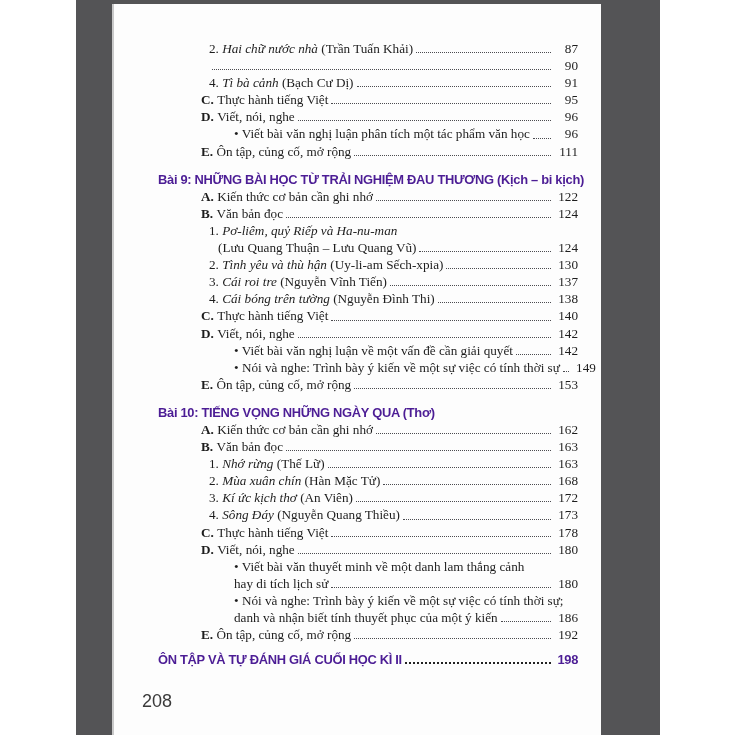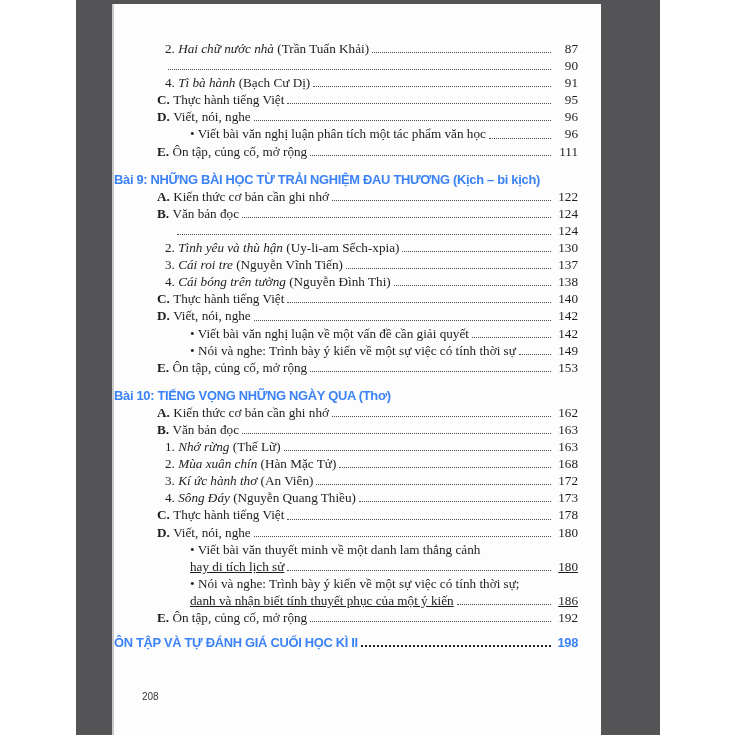--- a/index.html
+++ b/index.html
@@ -10,62 +10,62 @@
   .photo{
     position:absolute;left:76px;top:0;width:584px;height:735px;
   }
   .paper{
     position:absolute;left:36px;top:4px;width:489px;height:731px;
     background:#fdfdfd;border-left:2px solid #c9c9c9;box-sizing:border-box;
   }
   .toc{
     padding:36px 23px 0 0;font-size:13.2px;color:#1d1d1d;
   }
-  .row{display:flex;align-items:center;line-height:17.1px;}
+  .row{display:flex;align-items:center;line-height:17.1px;margin-left:44px;}
   .row .txt{white-space:nowrap;}
   .row .txt .it{font-style:italic;}
   .row .txt .bd{font-weight:bold;}
   .dots{
     flex:1 1 auto;min-width:6px;align-self:flex-end;
     border-bottom:1.6px dotted #4b4b50;margin:0 3px 4px 3px;
   }
   .pg{min-width:24px;text-align:right;white-space:nowrap;}
   .heading{
     font-family:"Liberation Sans", sans-serif;font-weight:bold;
-    font-size:12.9px;letter-spacing:-0.3px;color:#3b82f6;margin-top:11px;
+    font-size:12.9px;letter-spacing:-0.3px;color:#4c1d95;margin-top:11px;
   }
   .letter{padding-left:43px;}
   .num{padding-left:51px;}
   .num.cont{padding-left:60px;}
   .bullet{padding-left:76px;}
-  .bullet.cont{text-decoration:underline;}
+  .bullet.cont{}
   .heading.final{margin-top:8px;}
   .heading.final .dots{border-bottom:2px dotted #222;margin-bottom:4px;}
   .footer-num{
     position:absolute;left:28px;top:687px;
-    font-family:"Liberation Sans", sans-serif;font-size:10px;color:#3a3a3a;
+    font-family:"Liberation Sans", sans-serif;font-size:18px;color:#3a3a3a;
   }
 </style>
 </head>
 <body>
 
 <div class="photo" style="background: rgb(84, 84, 86);">
   <div class="paper">
     <div class="toc">
         <div class="row num">
           <span class="txt"><span>2. </span><span class="it">Hai chữ nước nhà</span><span> (Trần Tuấn Khải)</span></span>
           <span class="dots"></span>
           <span class="pg">87</span>
         </div>
         <div class="row num">
           <span class="dots"></span>
           <span class="pg">90</span>
         </div>
         <div class="row num">
-          <span class="txt"><span>4. </span><span class="it">Tì bà hành</span><span> (Bạch Cư Dị)</span></span>
+          <span class="txt"><span>4. </span><span class="it">Tì bà cảnh</span><span> (Bạch Cư Dị)</span></span>
           <span class="dots"></span>
           <span class="pg">91</span>
         </div>
         <div class="row letter">
           <span class="txt"><span class="bd">C. </span><span>Thực hành tiếng Việt</span></span>
           <span class="dots"></span>
           <span class="pg">95</span>
         </div>
         <div class="row letter">
           <span class="txt"><span class="bd">D. </span><span>Viết, nói, nghe</span></span>
@@ -88,21 +88,25 @@
         <div class="row letter">
           <span class="txt"><span class="bd">A. </span><span>Kiến thức cơ bản cần ghi nhớ</span></span>
           <span class="dots"></span>
           <span class="pg">122</span>
         </div>
         <div class="row letter">
           <span class="txt"><span class="bd">B. </span><span>Văn bản đọc</span></span>
           <span class="dots"></span>
           <span class="pg">124</span>
         </div>
+        <div class="row num">
+          <span class="txt"><span>1. </span><span class="it">Pơ-liêm, quỷ Riếp và Ha-nu-man</span></span>
+        </div>
         <div class="row num cont">
+          <span class="txt"><span>(Lưu Quang Thuận – Lưu Quang Vũ)</span></span>
           <span class="dots"></span>
           <span class="pg">124</span>
         </div>
         <div class="row num">
           <span class="txt"><span>2. </span><span class="it">Tình yêu và thù hận</span><span> (Uy-li-am Sếch-xpia)</span></span>
           <span class="dots"></span>
           <span class="pg">130</span>
         </div>
         <div class="row num">
           <span class="txt"><span>3. </span><span class="it">Cái roi tre</span><span> (Nguyễn Vĩnh Tiến)</span></span>
@@ -156,21 +160,21 @@
           <span class="txt"><span>1. </span><span class="it">Nhớ rừng</span><span> (Thế Lữ)</span></span>
           <span class="dots"></span>
           <span class="pg">163</span>
         </div>
         <div class="row num">
           <span class="txt"><span>2. </span><span class="it">Mùa xuân chín</span><span> (Hàn Mặc Tử)</span></span>
           <span class="dots"></span>
           <span class="pg">168</span>
         </div>
         <div class="row num">
-          <span class="txt"><span>3. </span><span class="it">Kí ức hành thơ</span><span> (An Viên)</span></span>
+          <span class="txt"><span>3. </span><span class="it">Kí ức kịch thơ</span><span> (An Viên)</span></span>
           <span class="dots"></span>
           <span class="pg">172</span>
         </div>
         <div class="row num">
           <span class="txt"><span>4. </span><span class="it">Sông Đáy</span><span> (Nguyễn Quang Thiều)</span></span>
           <span class="dots"></span>
           <span class="pg">173</span>
         </div>
         <div class="row letter">
           <span class="txt"><span class="bd">C. </span><span>Thực hành tiếng Việt</span></span>

